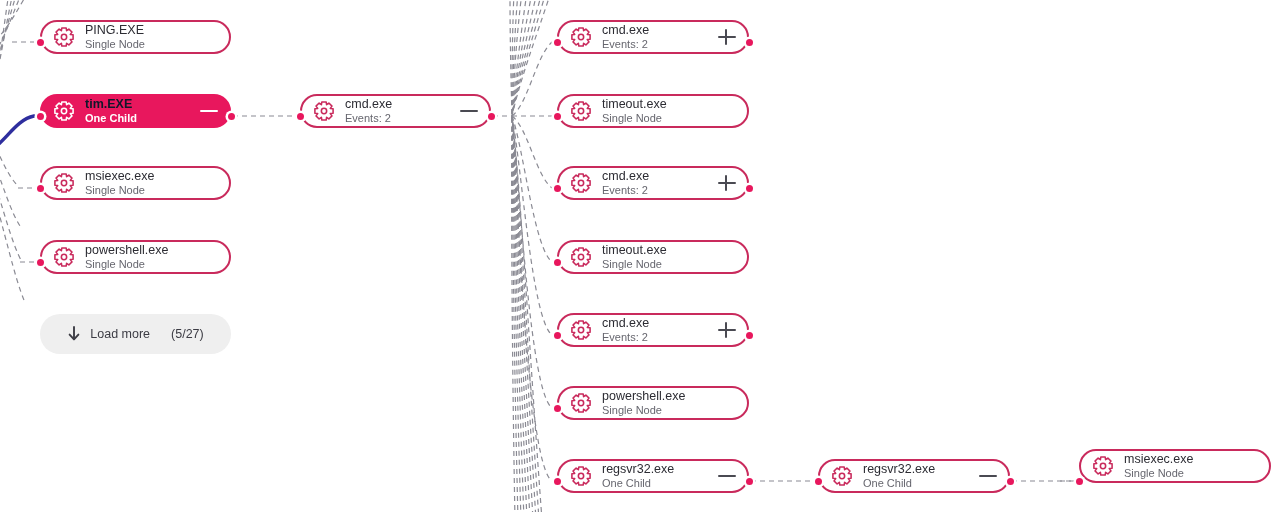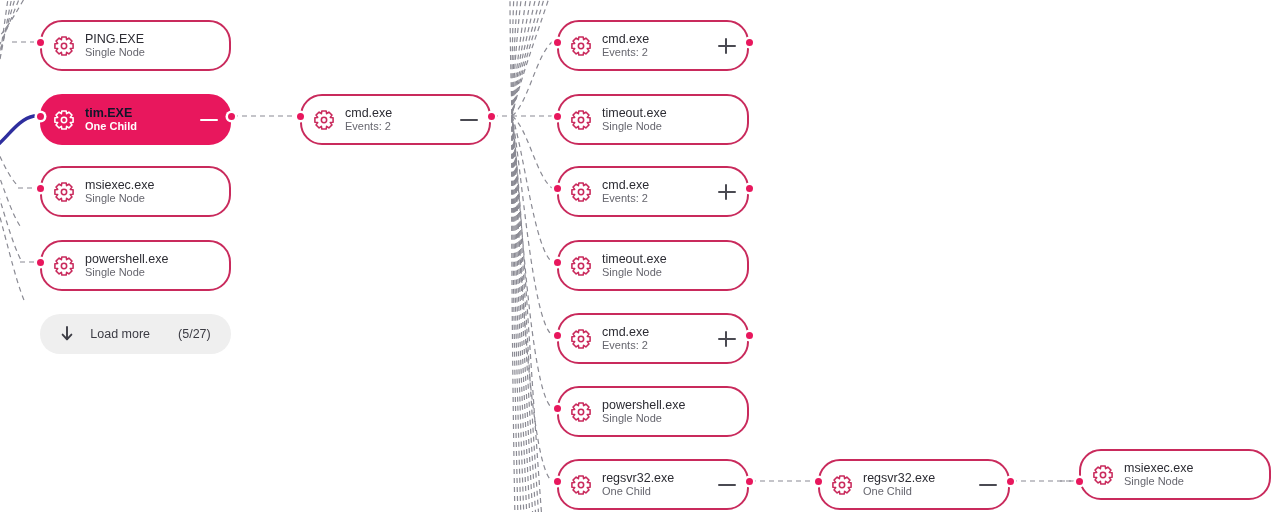--- a/index.html
+++ b/index.html
@@ -25,21 +25,21 @@
     left: 0;
     top: 0;
     width: 1286px;
     height: 512px;
     pointer-events: none;
   }
 
   
   .node {
     position: absolute;
-    height: 51px;
+    height: 34px;
     box-sizing: border-box;
     border: 2px solid #C9२;
     border: 2px solid #C92A5C;
     border-radius: 22px;
     background: #ffffff;
     display: flex;
     align-items: center;
     padding: 0 10px 0 11px;
     cursor: pointer;
   }
@@ -121,21 +121,21 @@
   
   .load-more {
     position: absolute;
     height: 40px;
     box-sizing: border-box;
     background: #efefef;
     border-radius: 20px;
     display: flex;
     align-items: center;
     justify-content: center;
-    gap: 16px;
+    gap: 9px;
     cursor: pointer;
     font-size: 12.5px;
     color: #3c3c44;
   }
   .load-more .arrow-icon {
     width: 14px;
     height: 16px;
     display: block;
   }
   .load-more .lm-count {

